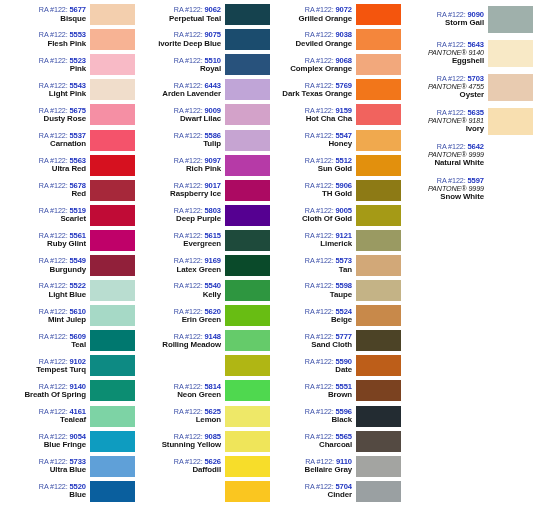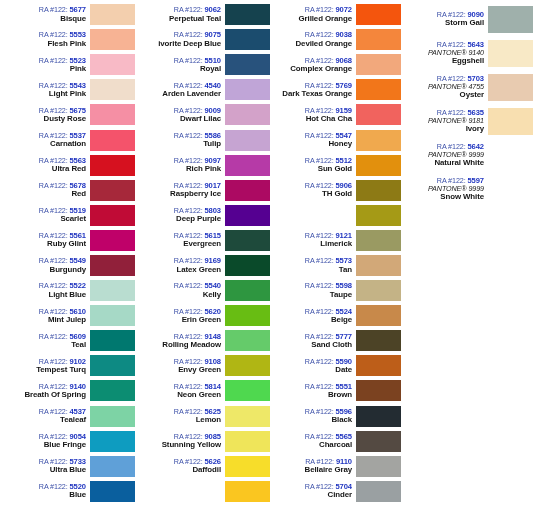--- a/index.html
+++ b/index.html
@@ -198,21 +198,21 @@
       </div>
       <div class="row">
         <div class="labels">
           <div class="line-code"><span>RA #122:</span> <span class="num">9140</span></div>
           <div class="line-name">Breath Of Spring</div>
         </div>
         <div class="swatch" style="background: rgb(12, 141, 114);"></div>
       </div>
       <div class="row">
         <div class="labels">
-          <div class="line-code"><span>RA #122:</span> <span class="num">4537</span></div>
+          <div class="line-code"><span>RA #122:</span> <span class="num">4161</span></div>
           <div class="line-name">Tealeaf</div>
         </div>
         <div class="swatch" style="background: rgb(125, 211, 165);"></div>
       </div>
       <div class="row">
         <div class="labels">
           <div class="line-code"><span>RA #122:</span> <span class="num">9054</span></div>
           <div class="line-name">Blue Fringe</div>
         </div>
         <div class="swatch" style="background: rgb(14, 156, 192);"></div>
@@ -249,21 +249,21 @@
       </div>
       <div class="row">
         <div class="labels">
           <div class="line-code"><span>RA #122:</span> <span class="num">5510</span></div>
           <div class="line-name">Royal</div>
         </div>
         <div class="swatch" style="background: rgb(40, 82, 124);"></div>
       </div>
       <div class="row">
         <div class="labels">
-          <div class="line-code"><span>RA #122:</span> <span class="num">4540</span></div>
+          <div class="line-code"><span>RA #122:</span> <span class="num">6443</span></div>
           <div class="line-name">Arden Lavender</div>
         </div>
         <div class="swatch" style="background: rgb(192, 165, 215);"></div>
       </div>
       <div class="row">
         <div class="labels">
           <div class="line-code"><span>RA #122:</span> <span class="num">9009</span></div>
           <div class="line-name">Dwarf Lilac</div>
         </div>
         <div class="swatch" style="background: rgb(211, 162, 201);"></div>
@@ -325,24 +325,20 @@
         <div class="swatch" style="background: rgb(104, 189, 19);"></div>
       </div>
       <div class="row">
         <div class="labels">
           <div class="line-code"><span>RA #122:</span> <span class="num">9148</span></div>
           <div class="line-name">Rolling Meadow</div>
         </div>
         <div class="swatch" style="background: rgb(101, 203, 106);"></div>
       </div>
       <div class="row">
-        <div class="labels">
-          <div class="line-code"><span>RA #122:</span> <span class="num">9108</span></div>
-          <div class="line-name">Envy Green</div>
-        </div>
         <div class="swatch" style="background: rgb(176, 182, 20);"></div>
       </div>
       <div class="row">
         <div class="labels">
           <div class="line-code"><span>RA #122:</span> <span class="num">5814</span></div>
           <div class="line-name">Neon Green</div>
         </div>
         <div class="swatch" style="background: rgb(79, 216, 79);"></div>
       </div>
       <div class="row">
@@ -422,20 +418,24 @@
         <div class="swatch" style="background: rgb(226, 144, 13);"></div>
       </div>
       <div class="row">
         <div class="labels">
           <div class="line-code"><span>RA #122:</span> <span class="num">5906</span></div>
           <div class="line-name">TH Gold</div>
         </div>
         <div class="swatch" style="background: rgb(141, 122, 21);"></div>
       </div>
       <div class="row">
+        <div class="labels">
+          <div class="line-code"><span>RA #122:</span> <span class="num">9005</span></div>
+          <div class="line-name">Cloth Of Gold</div>
+        </div>
         <div class="swatch" style="background: rgb(165, 154, 22);"></div>
       </div>
       <div class="row">
         <div class="labels">
           <div class="line-code"><span>RA #122:</span> <span class="num">9121</span></div>
           <div class="line-name">Limerick</div>
         </div>
         <div class="swatch" style="background: rgb(154, 154, 98);"></div>
       </div>
       <div class="row">

